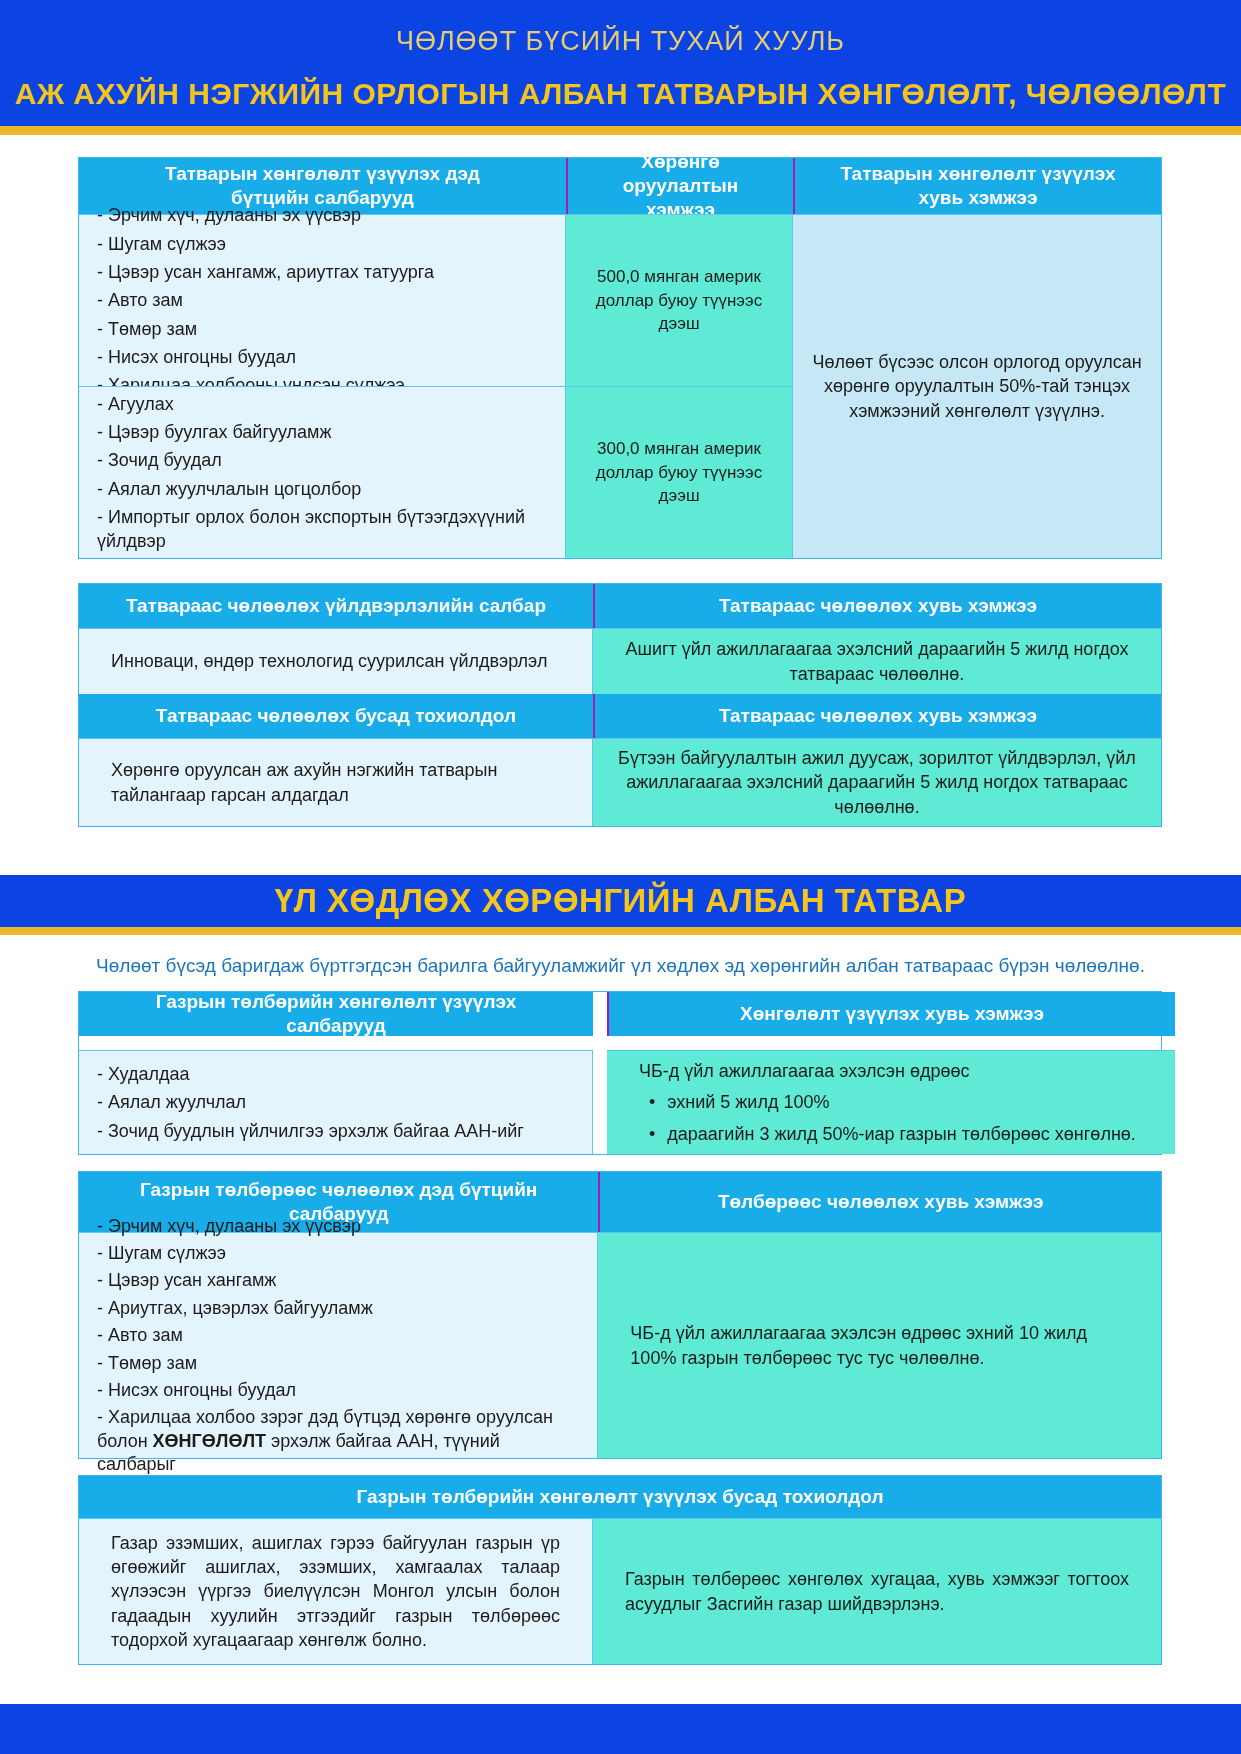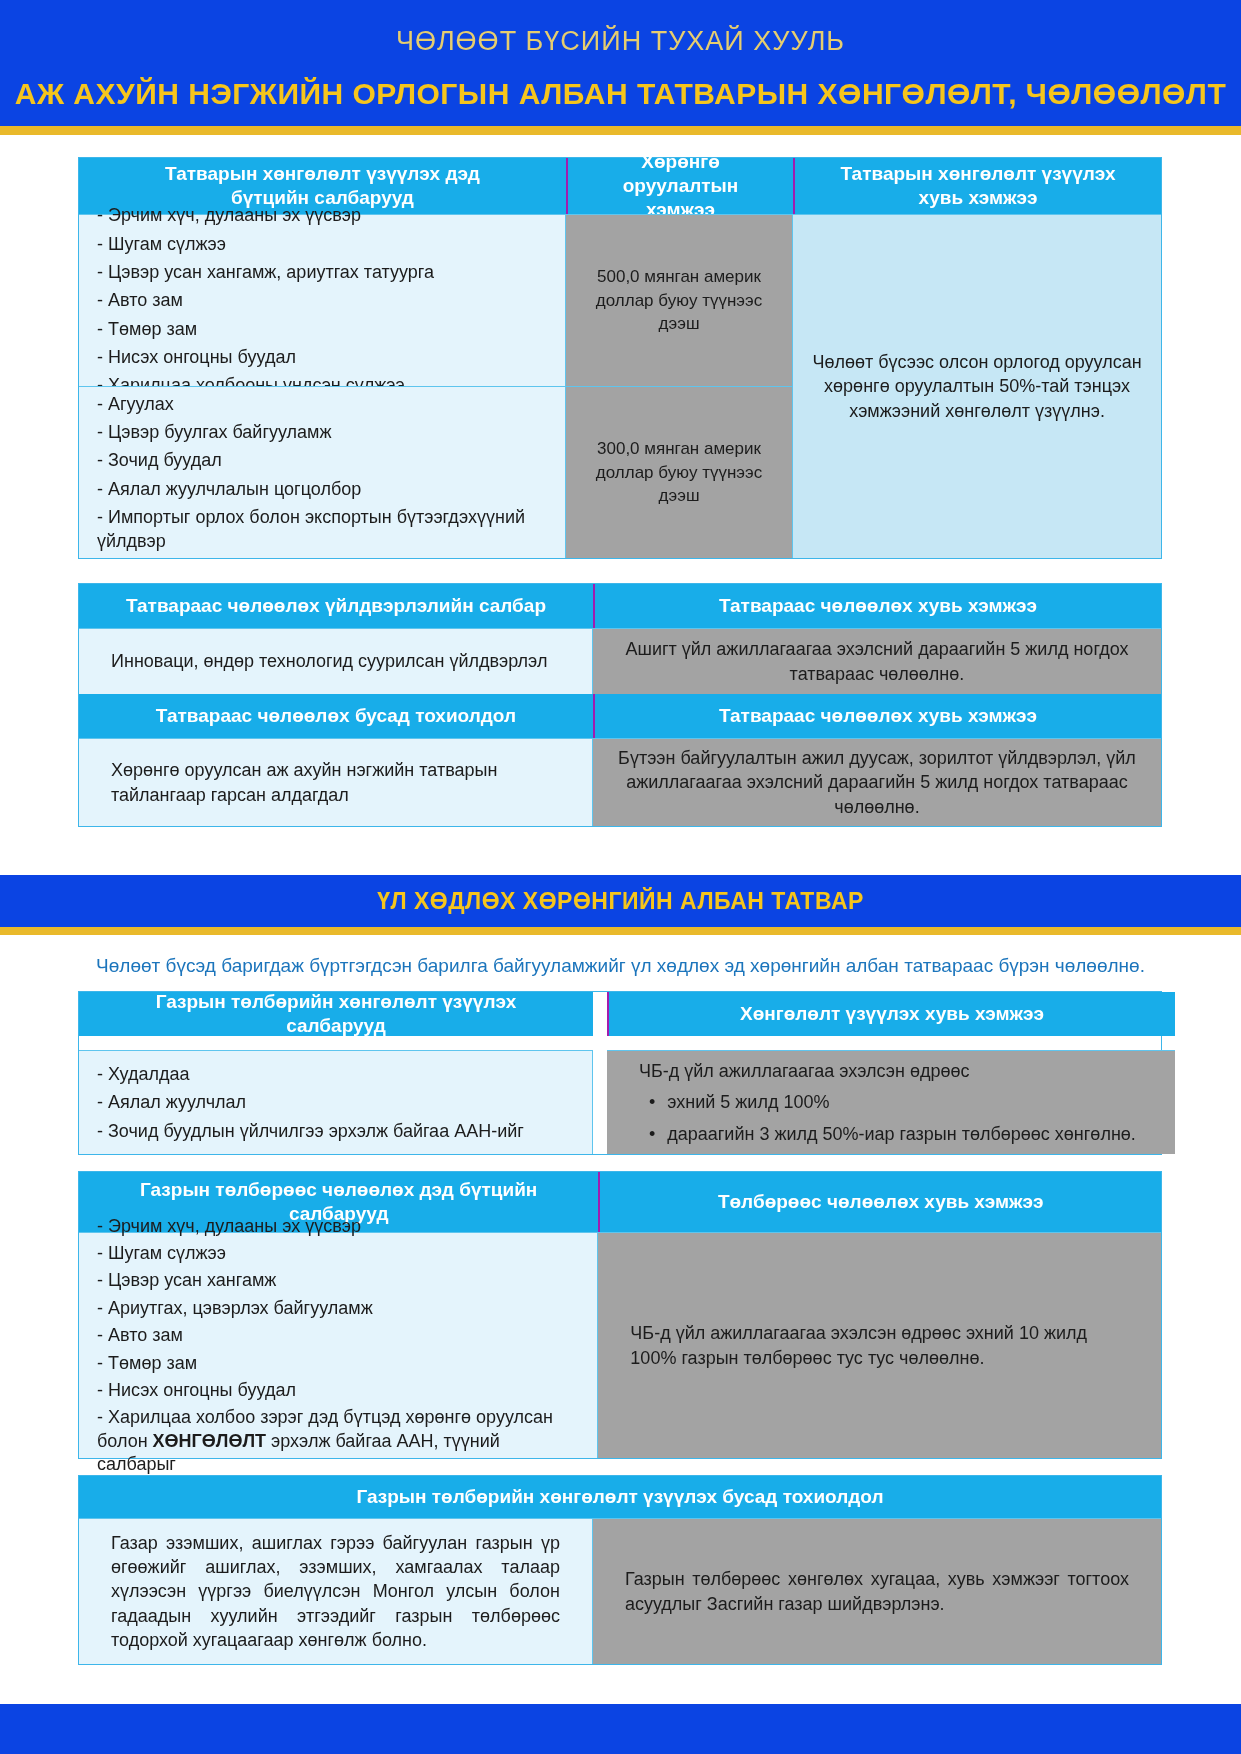--- a/index.html
+++ b/index.html
@@ -29,37 +29,37 @@
     display:flex;align-items:center;justify-content:center;text-align:center;
     padding:6px 26px;box-sizing:border-box;
   }
   .th + .th{border-left:2px solid #a21caf;align-items:center;}
   .td{
     font-size:18px;line-height:1.35;box-sizing:border-box;
     border-top:1px solid #5ec5ee;
   }
   .vdiv{border-right:1px solid #5ec5ee;}
   .bg-l{background:#e4f4fc;}
-  .bg-m{background:#a3a3a3;}
+  .bg-m{background:#5eead4;}
   .bg-d{background:#c6e7f5;}
   .dash-list{display:flex;flex-direction:column;justify-content:center;padding:4px 18px;}
   .dash-item{margin:2px 0;}
   .dash-item::before{content:"- ";}
   .center-cell{display:flex;align-items:center;justify-content:center;text-align:center;padding:10px 16px;}
   .left-cell{display:flex;flex-direction:column;justify-content:center;padding:12px 32px;}
   
   .t1{grid-template-columns:45% 21% 34%;grid-template-rows:56px 172px 172px;margin-top:22px;}
   .t1 .merged{grid-column:3;grid-row:2 / span 2;}
   .t1 .hspan{max-width:330px;}
   .amount{font-size:17px;line-height:1.4;}
   
   .t2{grid-template-columns:47.5% 52.5%;grid-template-rows:44px 66px 44px 88px;margin-top:24px;}
   
   .band2{background:#0b44e3;height:52px;margin-top:48px;display:flex;align-items:center;justify-content:center;}
-  .band2-title{color:#f6c51c;font-size:23px;font-weight:bold;letter-spacing:.5px;}
+  .band2-title{color:#f6c51c;font-size:33px;font-weight:bold;letter-spacing:.5px;}
   .note{margin:20px 78px 14px;text-align:center;color:#1c75bc;font-size:19px;}
   
   .t3{grid-template-columns:47.5% 52.5%;grid-template-rows:44px 104px;gap:14px;}
   .bullet-item{display:flex;align-items:flex-start;margin-top:7px;padding-left:10px;}
   .bullet-item::before{content:"\2022";margin-right:12px;line-height:1.35;}
   
   .t4{grid-template-columns:48% 52%;grid-template-rows:60px 226px;margin-top:16px;}
   .t4 .hspan{max-width:420px;}
   .t4 .dash-list{line-height:1.3;}
   

